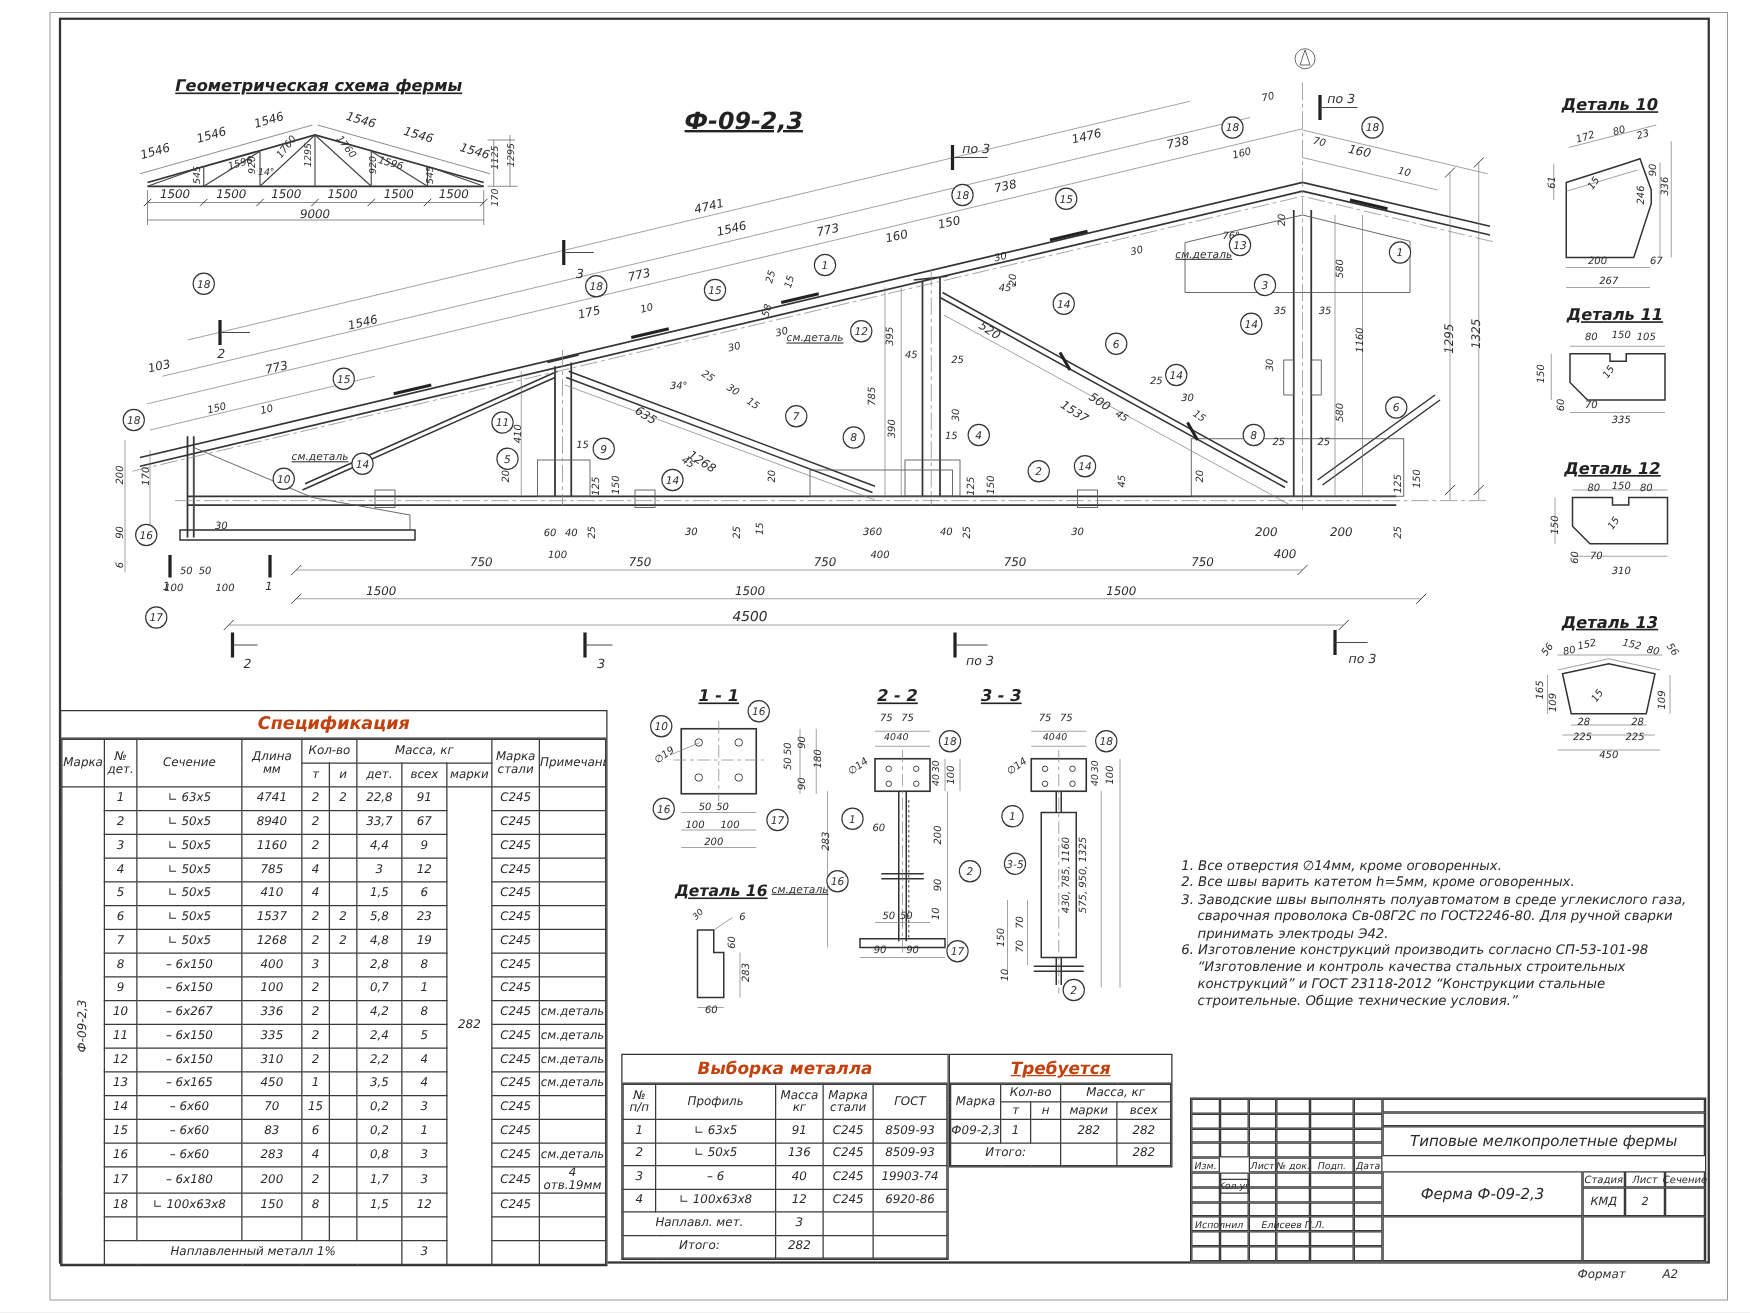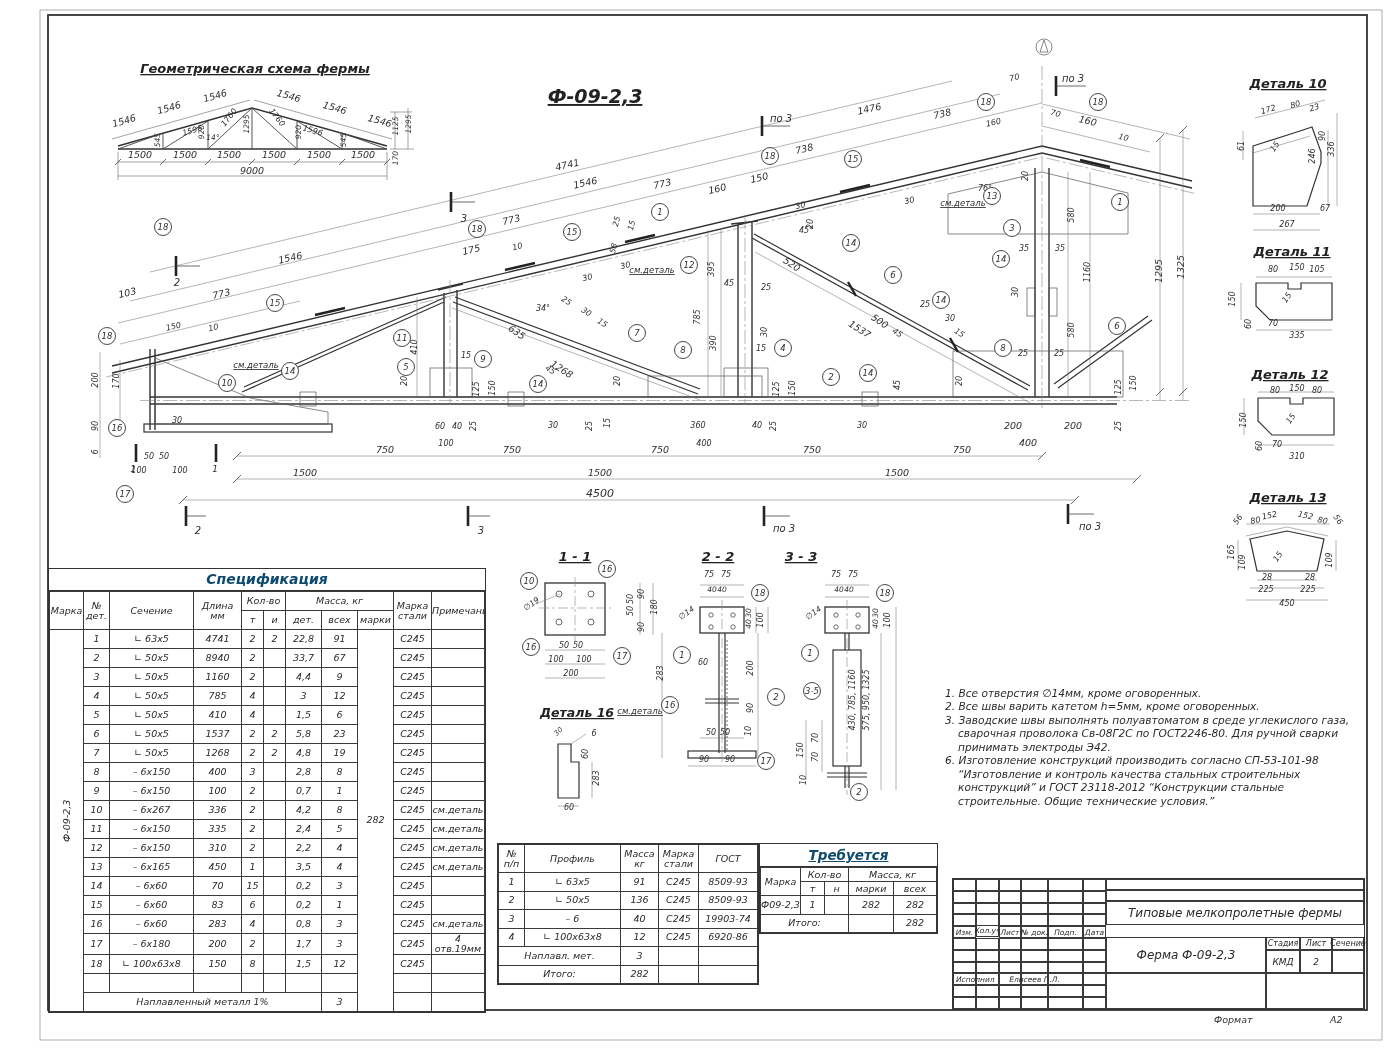--- a/index.html
+++ b/index.html
@@ -4,21 +4,21 @@
 <style>
   html,body{margin:0;padding:0;background:#e8e8e6;}
   .sheet{position:relative;width:1400px;height:1050px;background:#ffffff;
          font-family:"DejaVu Sans",sans-serif;color:#2e2e2e;overflow:hidden;}
   svg text{font-family:"DejaVu Sans",sans-serif;}
   .dim{fill:#2e2e2e;font-style:italic;}
   .ttl{fill:#222;font-style:italic;font-weight:bold;}
   
   .tblbox{position:absolute;border:1.6px solid #333;background:#fff;box-sizing:border-box;}
   .tbl-title{border-bottom:1px solid #333;text-align:center;font-style:italic;
-             font-weight:bold;color:#0c4a6e;}
+             font-weight:bold;color:#c2410c;}
   table{border-collapse:collapse;table-layout:fixed;width:100%;}
   th,td{border:1px solid #3a3a3a;font-style:italic;color:#2a2a2a;text-align:center;
         padding:0;overflow:hidden;white-space:pre-line;line-height:1.05;}
   .spec th{font-size:9.5px;font-weight:normal;}
   .spec td{font-size:9.5px;height:18px;}
   .metal th,.req th{font-size:9.5px;font-weight:normal;}
   .metal td,.req td{font-size:9.5px;height:17.5px;}
   td.rot{writing-mode:vertical-rl;transform:rotate(180deg);font-size:9.5px;}
   
   .notes{position:absolute;left:945px;top:687px;width:416px;font-size:10.6px;
@@ -791,20 +791,21 @@
             <td colspan="6">Наплавленный металл 1%</td>
             <td>3</td>
             <td></td>
             <td></td>
           </tr>
         </tbody>
   </table>
 </div>
 
 <div class="tblbox metal" style="left:497px;top:843px;width:262px;">
+  <div class="tbl-title" style="height:22px;font-size:13.5px;line-height:22px;">Выборка металла</div>
   <table>
     <colgroup>
           <col style="width:26px">
           <col style="width:96px">
           <col style="width:38px">
           <col style="width:40px">
           <col>
         </colgroup>
     <thead>
       <tr style="height:28px">
@@ -930,21 +931,21 @@
         <div class="cell" style="left: 68px; top: 23.6px; width: 27px; height: 11.8px; font-size: 7.5px; white-space: nowrap;"></div>
         <div class="cell" style="left: 95px; top: 23.6px; width: 35px; height: 11.8px; font-size: 7.5px; white-space: nowrap;"></div>
         <div class="cell" style="left: 130px; top: 23.6px; width: 23px; height: 11.8px; font-size: 7.5px; white-space: nowrap;"></div>
         <div class="cell" style="left: 0px; top: 35.4px; width: 23px; height: 11.8px; font-size: 7.5px; white-space: nowrap;"></div>
         <div class="cell" style="left: 23px; top: 35.4px; width: 23px; height: 11.8px; font-size: 7.5px; white-space: nowrap;"></div>
         <div class="cell" style="left: 46px; top: 35.4px; width: 22px; height: 11.8px; font-size: 7.5px; white-space: nowrap;"></div>
         <div class="cell" style="left: 68px; top: 35.4px; width: 27px; height: 11.8px; font-size: 7.5px; white-space: nowrap;"></div>
         <div class="cell" style="left: 95px; top: 35.4px; width: 35px; height: 11.8px; font-size: 7.5px; white-space: nowrap;"></div>
         <div class="cell" style="left: 130px; top: 35.4px; width: 23px; height: 11.8px; font-size: 7.5px; white-space: nowrap;"></div>
         <div class="cell" style="left: 0px; top: 47.2px; width: 23px; height: 11.8px; font-size: 7.5px; white-space: nowrap;">Изм.</div>
-        <div class="cell" style="left: 23px; top: 46px; width: 23px; height: 11.8px; font-size: 7.5px; white-space: nowrap;">Кол.уч</div>
+        <div class="cell" style="left: 23px; top: 64px; width: 23px; height: 11.8px; font-size: 7.5px; white-space: nowrap;">Кол.уч</div>
         <div class="cell" style="left: 46px; top: 47.2px; width: 22px; height: 11.8px; font-size: 7.5px; white-space: nowrap;">Лист</div>
         <div class="cell" style="left: 68px; top: 47.2px; width: 27px; height: 11.8px; font-size: 7.5px; white-space: nowrap;">№ док.</div>
         <div class="cell" style="left: 95px; top: 47.2px; width: 35px; height: 11.8px; font-size: 7.5px; white-space: nowrap;">Подп.</div>
         <div class="cell" style="left: 130px; top: 47.2px; width: 23px; height: 11.8px; font-size: 7.5px; white-space: nowrap;">Дата</div>
         <div class="cell" style="left: 0px; top: 59px; width: 23px; height: 11.8px; font-size: 7.5px; white-space: nowrap;"></div>
         <div class="cell" style="left: 23px; top: 59px; width: 23px; height: 11.8px; font-size: 7.5px; white-space: nowrap;"></div>
         <div class="cell" style="left: 46px; top: 59px; width: 22px; height: 11.8px; font-size: 7.5px; white-space: nowrap;"></div>
         <div class="cell" style="left: 68px; top: 59px; width: 27px; height: 11.8px; font-size: 7.5px; white-space: nowrap;"></div>
         <div class="cell" style="left: 95px; top: 59px; width: 35px; height: 11.8px; font-size: 7.5px; white-space: nowrap;"></div>
         <div class="cell" style="left: 130px; top: 59px; width: 23px; height: 11.8px; font-size: 7.5px; white-space: nowrap;"></div>
@@ -985,16 +986,16 @@
   <div class="cell" style="left:153px;top:58px;width:160px;height:36px;font-size:12px;">Ферма Ф-09-2,3</div>
   <div class="cell" style="left:313px;top:58px;width:34px;height:13px;font-size:8px;">Стадия</div>
   <div class="cell" style="left:347px;top:58px;width:32px;height:13px;font-size:8px;">Лист</div>
   <div class="cell" style="left:379px;top:58px;width:32px;height:13px;font-size:8px;">Сечение</div>
   <div class="cell" style="left:313px;top:71px;width:34px;height:23px;font-size:9px;">КМД</div>
   <div class="cell" style="left:347px;top:71px;width:32px;height:23px;font-size:9px;">2</div>
   <div class="cell" style="left:379px;top:71px;width:32px;height:23px;font-size:9px;"></div>
   <div class="cell" style="left:153px;top:94px;width:160px;height:36px;"></div>
   <div class="cell" style="left:313px;top:94px;width:98px;height:36px;"></div>
 </div>
-<span class="fmt" style="left:1214px;">Формат</span>
+<span class="fmt" style="left:1262px;">Формат</span>
 <span class="fmt" style="left:1330px;">А2</span>
 
 </div>
 
 </body></html>

